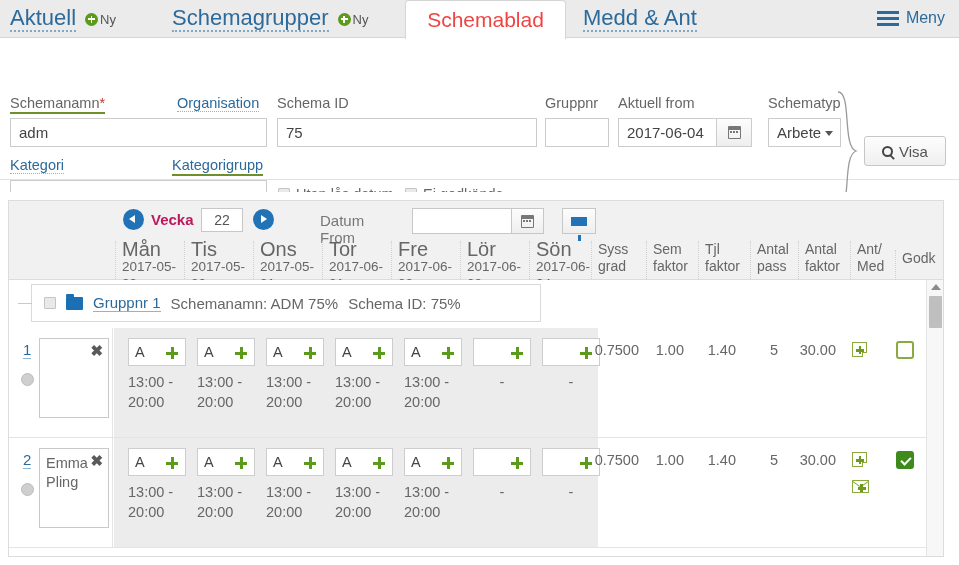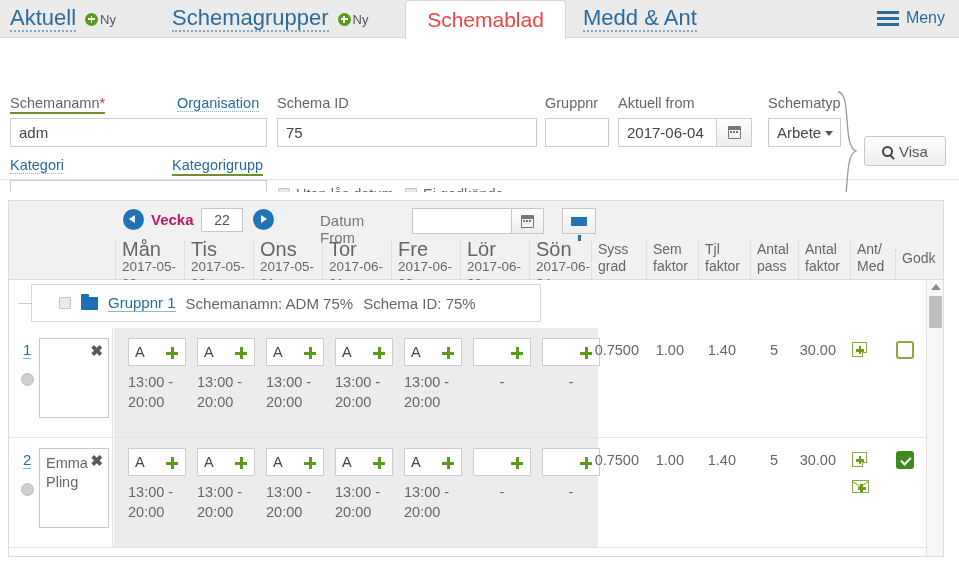--- a/index.html
+++ b/index.html
@@ -207,21 +207,21 @@
   
   #tbody {
     position: absolute; left: 8px; top: 88px; width: 936px; height: 277px;
     border-left: 1px solid #dcdcdc; border-right: 1px solid #dcdcdc;
     border-bottom: 1px solid #dcdcdc; overflow: hidden; background: #fff;
   }
 
   #grouprow {
     position: absolute; left: 22px; top: 4px; width: 510px; height: 38px;
     background: #fff; border: 1px solid #d9d9d9;
-    display: flex; align-items: center; gap: 10px; padding-left: 27px;
+    display: flex; align-items: center; gap: 10px; padding-left: 12px;
   }
   #grouprow .gstem {
     position: absolute; left: -14px; top: 18px; width: 14px; height: 1px; background: #c9c9c9;
   }
   .folder {
     width: 17px; height: 13px; background: #1a6fb5; border-radius: 1px; position: relative;
   }
   .folder::before {
     content: ""; position: absolute; left: 0; top: -3px; width: 8px; height: 3px;
     background: #1a6fb5; border-radius: 1px 1px 0 0;

